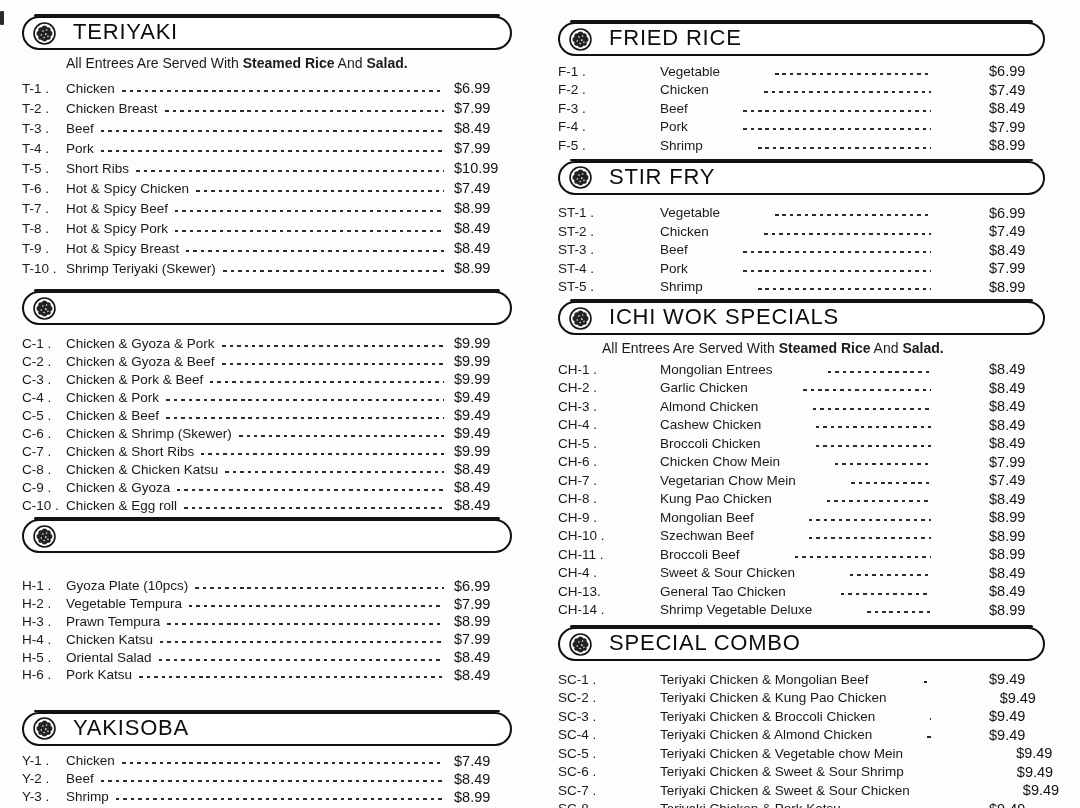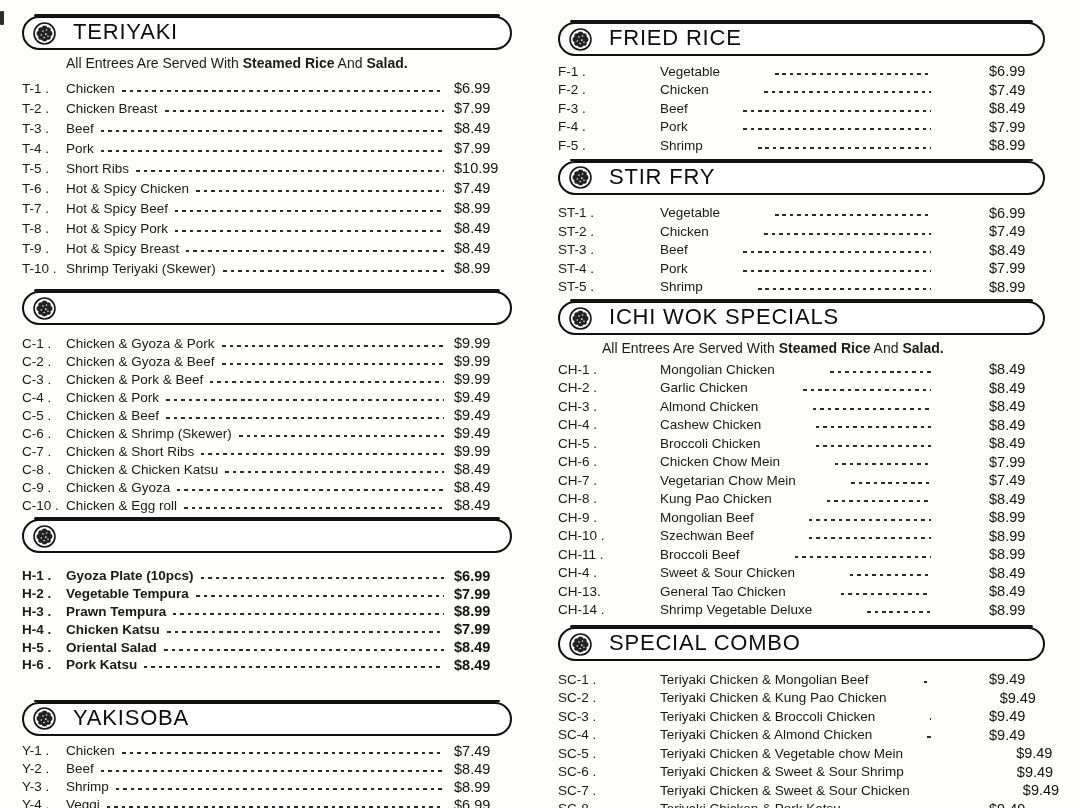--- a/index.html
+++ b/index.html
@@ -36,21 +36,21 @@
     font-size:22px;letter-spacing:0.8px;color:#0d0d0d;
     white-space:nowrap;transform:translateY(-1px);
   }
 
   .note{margin:5px 0 0 44px;font-size:14px;color:#1b1b1b;line-height:17px;}
   .note b{font-weight:bold;}
 
   .items{margin-top:8px;}
   .col-left .menu-section:nth-of-type(1) .items{margin-top:6px;}
   .col-left .menu-section:nth-of-type(2) .items{margin-top:9px;}
-  .col-left .menu-section:nth-of-type(3) .items{margin-top:14px;font-weight:bold;}
+  .col-left .menu-section:nth-of-type(3) .items{margin-top:24px;}
   .col-left .menu-section:nth-of-type(4) .items{margin-top:6px;}
   .col-right .items{margin-top:9px;}
   .col-right .menu-section:nth-of-type(1) .items{margin-top:6px;}
   .col-right .menu-section:nth-of-type(3) .items{margin-top:3px;}
 
   .row{display:flex;align-items:center;}
   .col-left .row{height:20px;}
   .col-left .menu-section:nth-of-type(2) .row{height:18px;}
   .col-left .menu-section:nth-of-type(3) .row{height:17.8px;}
   .col-left .menu-section:nth-of-type(4) .row{height:18px;}
@@ -531,21 +531,21 @@
             <circle cx="11.6" cy="16.2" r="0.8"></circle>
           </g>
         </svg>
       </span>
       <span class="title">ICHI WOK SPECIALS</span>
     </div>
     <p class="note"><span class="n-pre">All Entrees Are Served With </span><b class="n-b1">Steamed Rice</b><span class="n-mid"> And </span><b class="n-b2">Salad.</b></p>
     <div class="items">
           <div class="row">
     <span class="code">CH-1 .</span>
-    <span class="name">Mongolian Chicken</span>
+    <span class="name">Mongolian Entrees</span>
     <span class="dots"></span>
     <span class="price">$8.49</span>
   </div>
           <div class="row">
     <span class="code">CH-2 .</span>
     <span class="name">Garlic Chicken</span>
     <span class="dots"></span>
     <span class="price">$8.49</span>
   </div>
           <div class="row">

